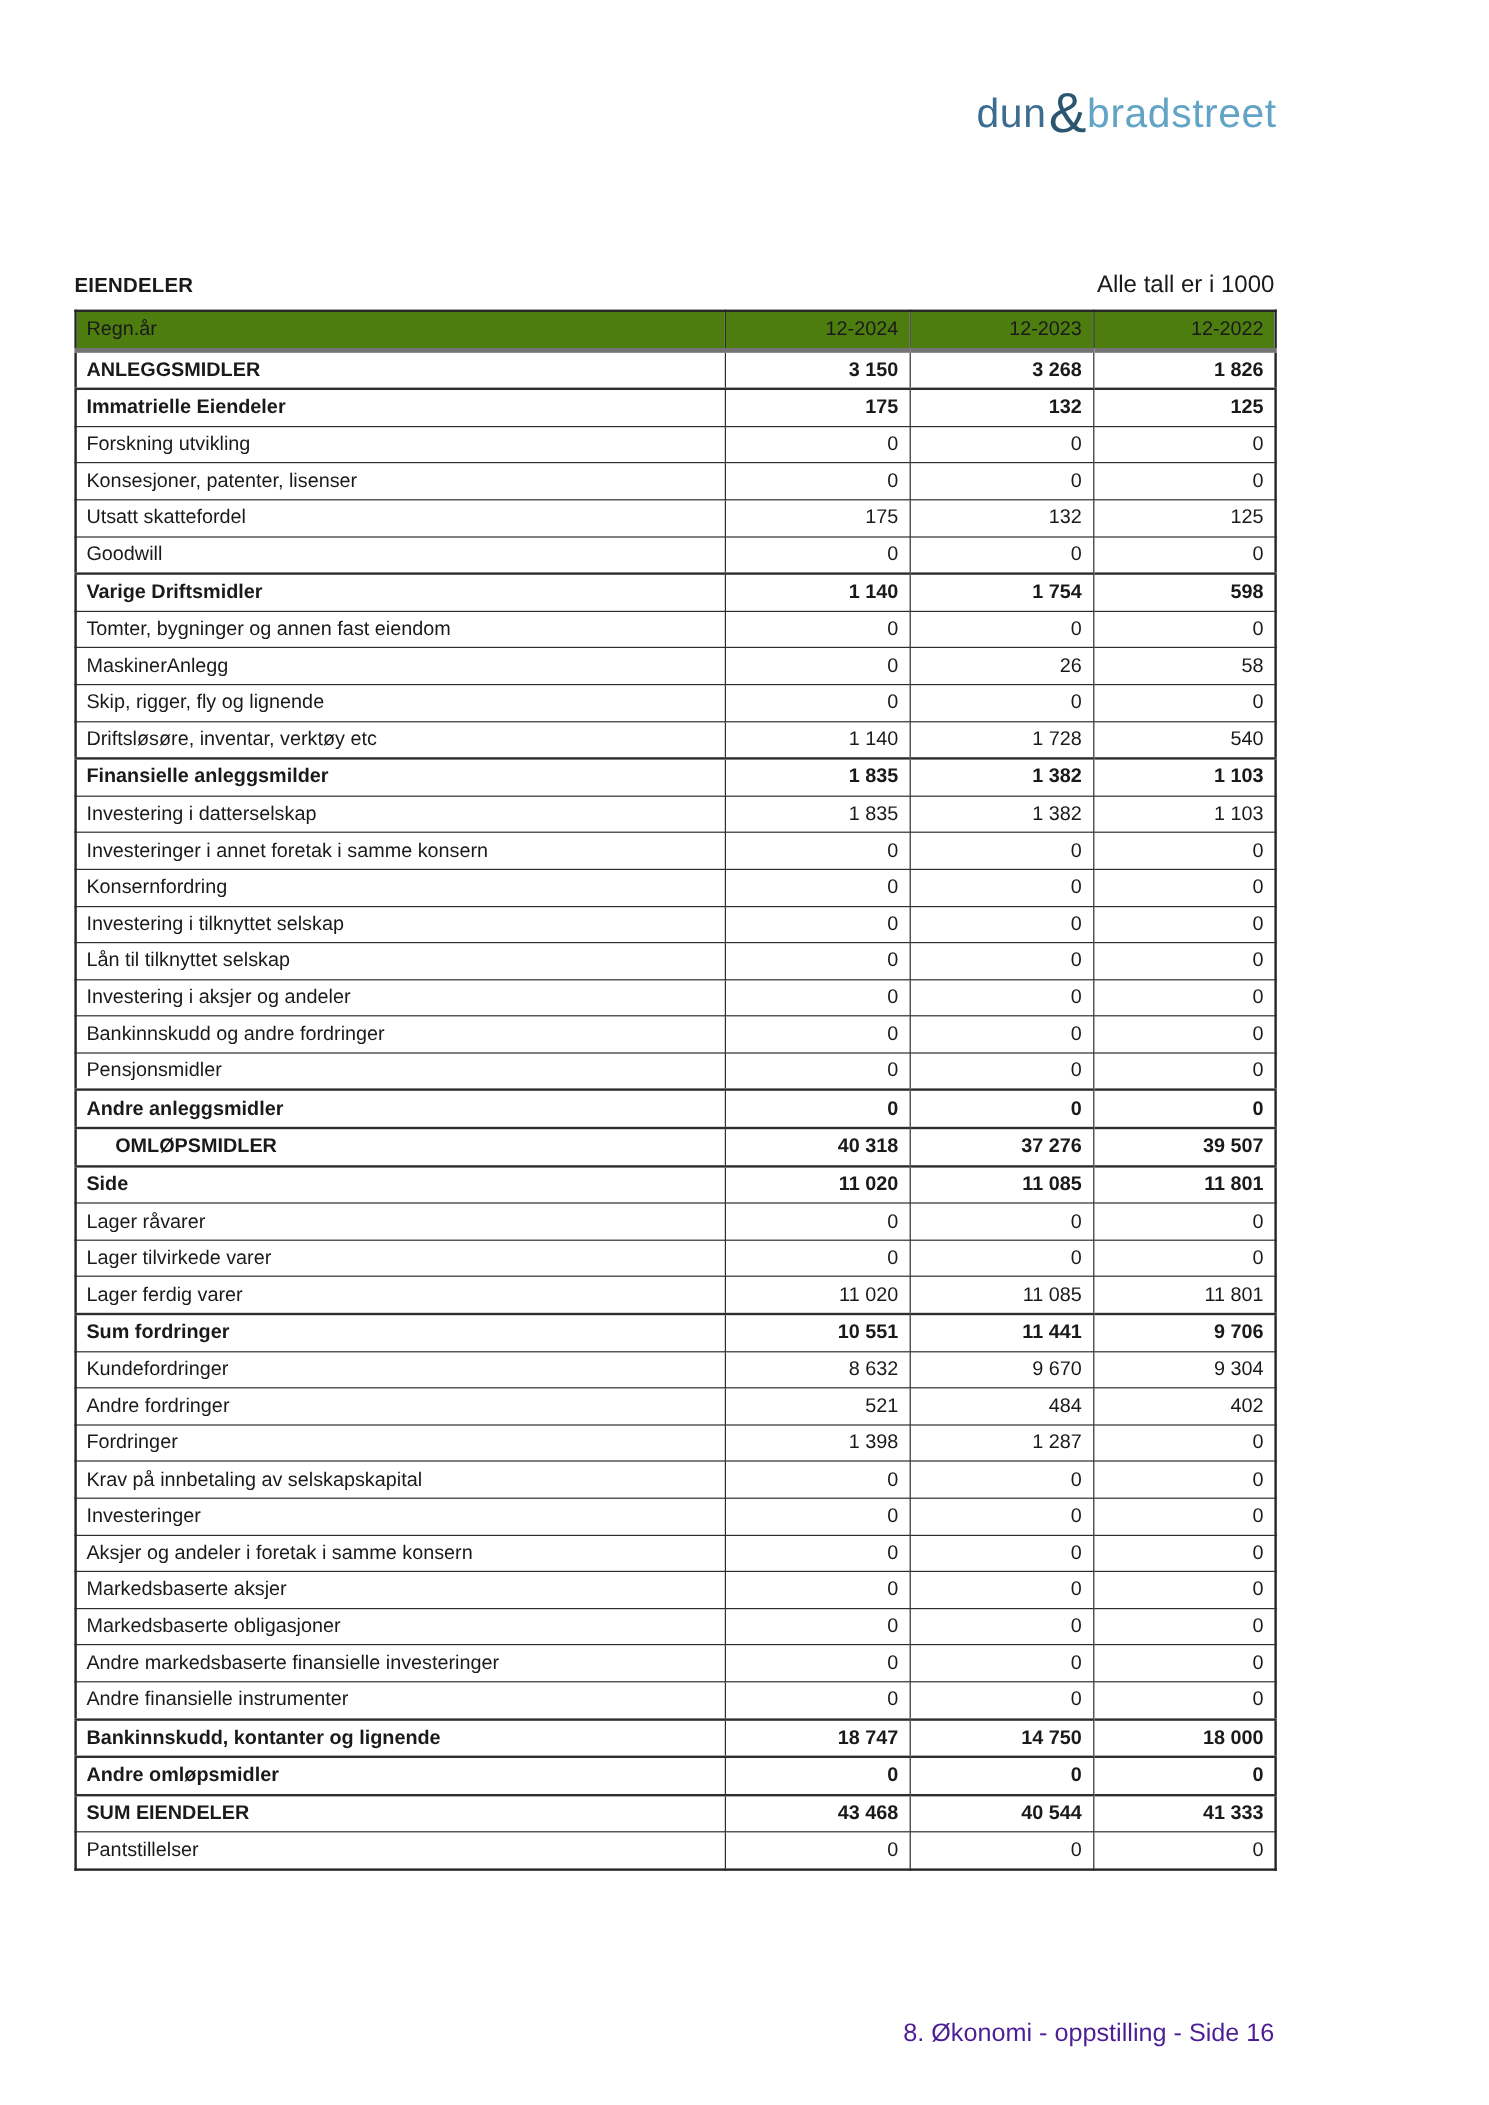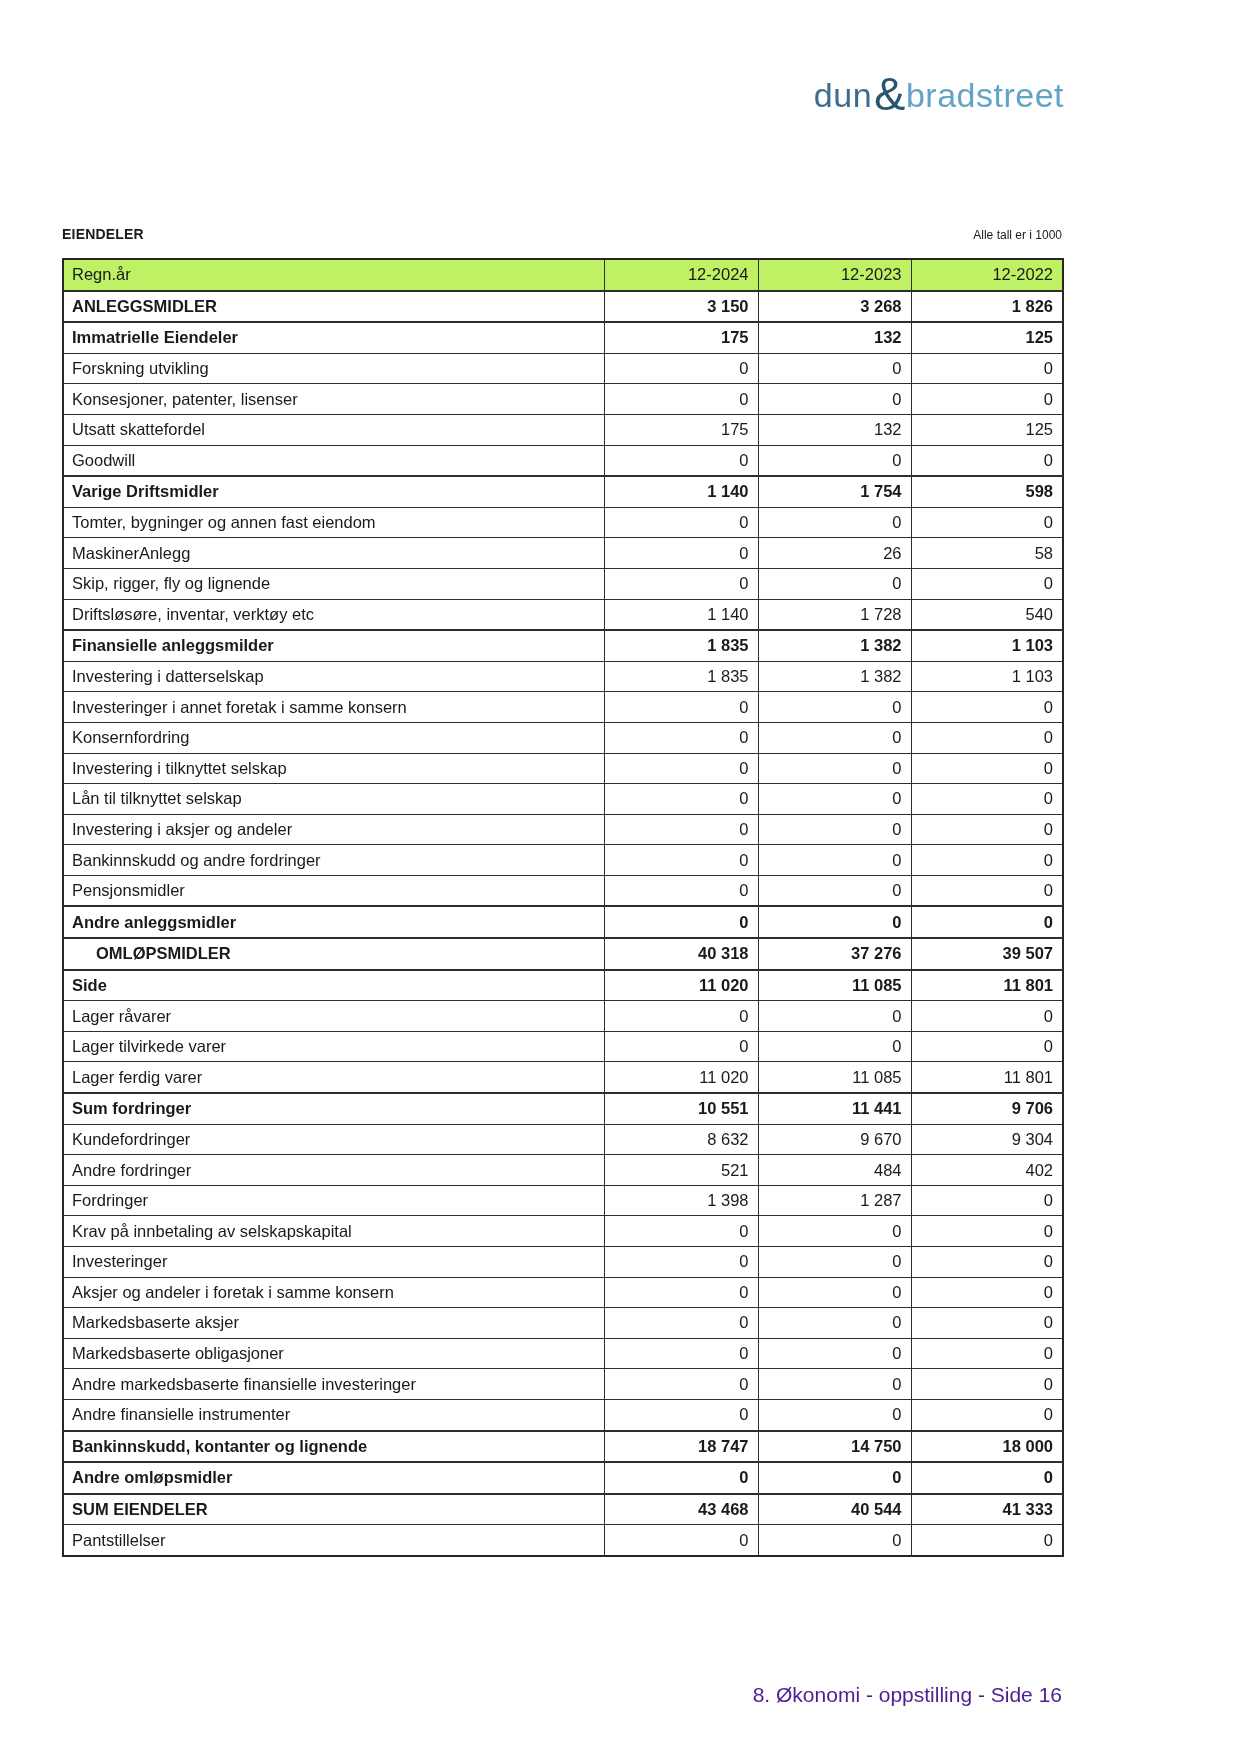--- a/index.html
+++ b/index.html
@@ -34,22 +34,22 @@
   
   .titlebar {
     position:absolute;
     left:62px;
     top:226px;
     width:1000px;
     display:flex;
     justify-content:space-between;
     align-items:baseline;
   }
-  .section-title { font-weight:bold; font-size:14px; letter-spacing:0.2px;text-align:center; }
-  .units-note    { font-size:12px; }
+  .section-title { font-weight:bold; font-size:17px; letter-spacing:0.2px;text-align:center; }
+  .units-note    { font-size:20px; }
 
   
   table.balance {
     position:absolute;
     left:62px;
     top:258px;
     width:1000px;
     border-collapse:collapse;
     table-layout:fixed;
     font-size:16.5px;
@@ -58,21 +58,21 @@
   table.balance td, table.balance th {
     height:29.6px;
     padding:0;
     vertical-align:middle;
     border:1px solid #2e2e2e;
     overflow:hidden;
     white-space:nowrap;
   }
   table.balance .label { text-align:left;  padding-left:8px;  font-weight:normal; }
   table.balance .val   { text-align:right; padding-right:9px; font-weight:normal; }
-  table.balance thead th { background:#bef264; font-weight:bold; border-bottom:1px solid #737373; }
+  table.balance thead th { background:#4d7c0f; font-weight:bold; border-bottom:4px solid #737373; }
   table.balance tr.section td { font-weight:bold; border-top-width:2px; }
 
   
   .footer {
     position:absolute;
     top:1683px;
     left:62px;
     width:1000px;
     text-align:right;
     font-size:21px;

